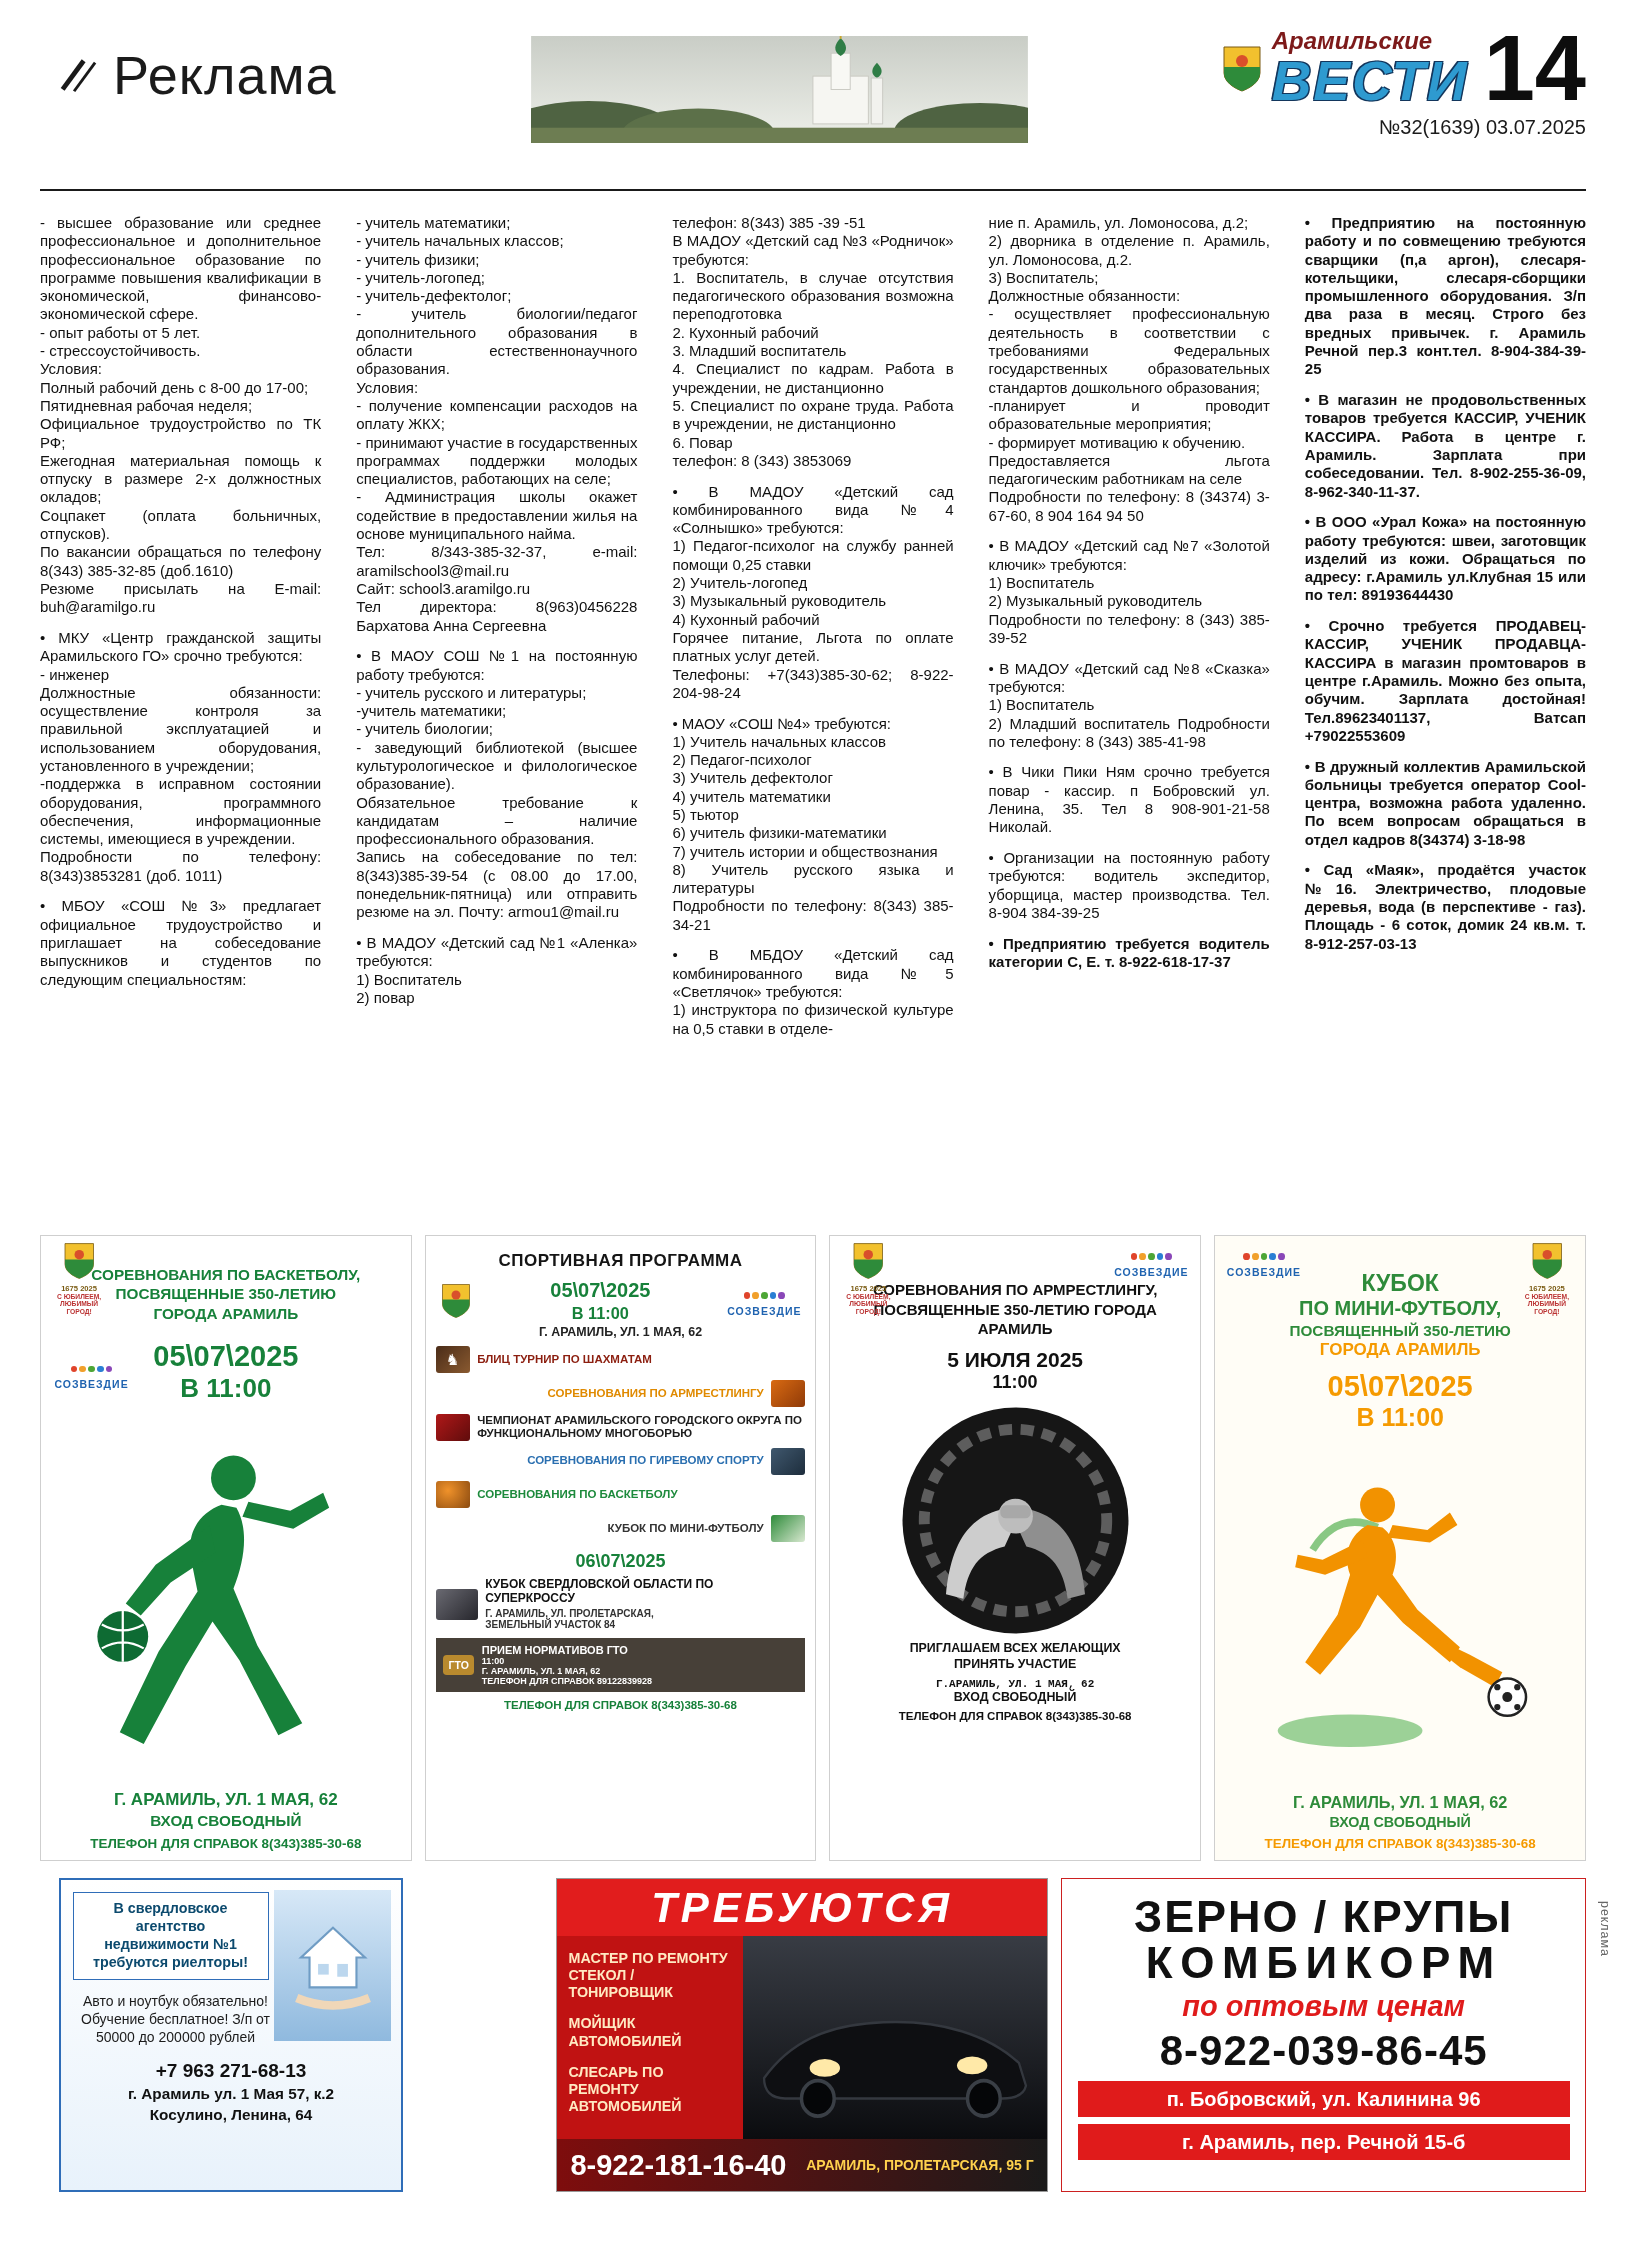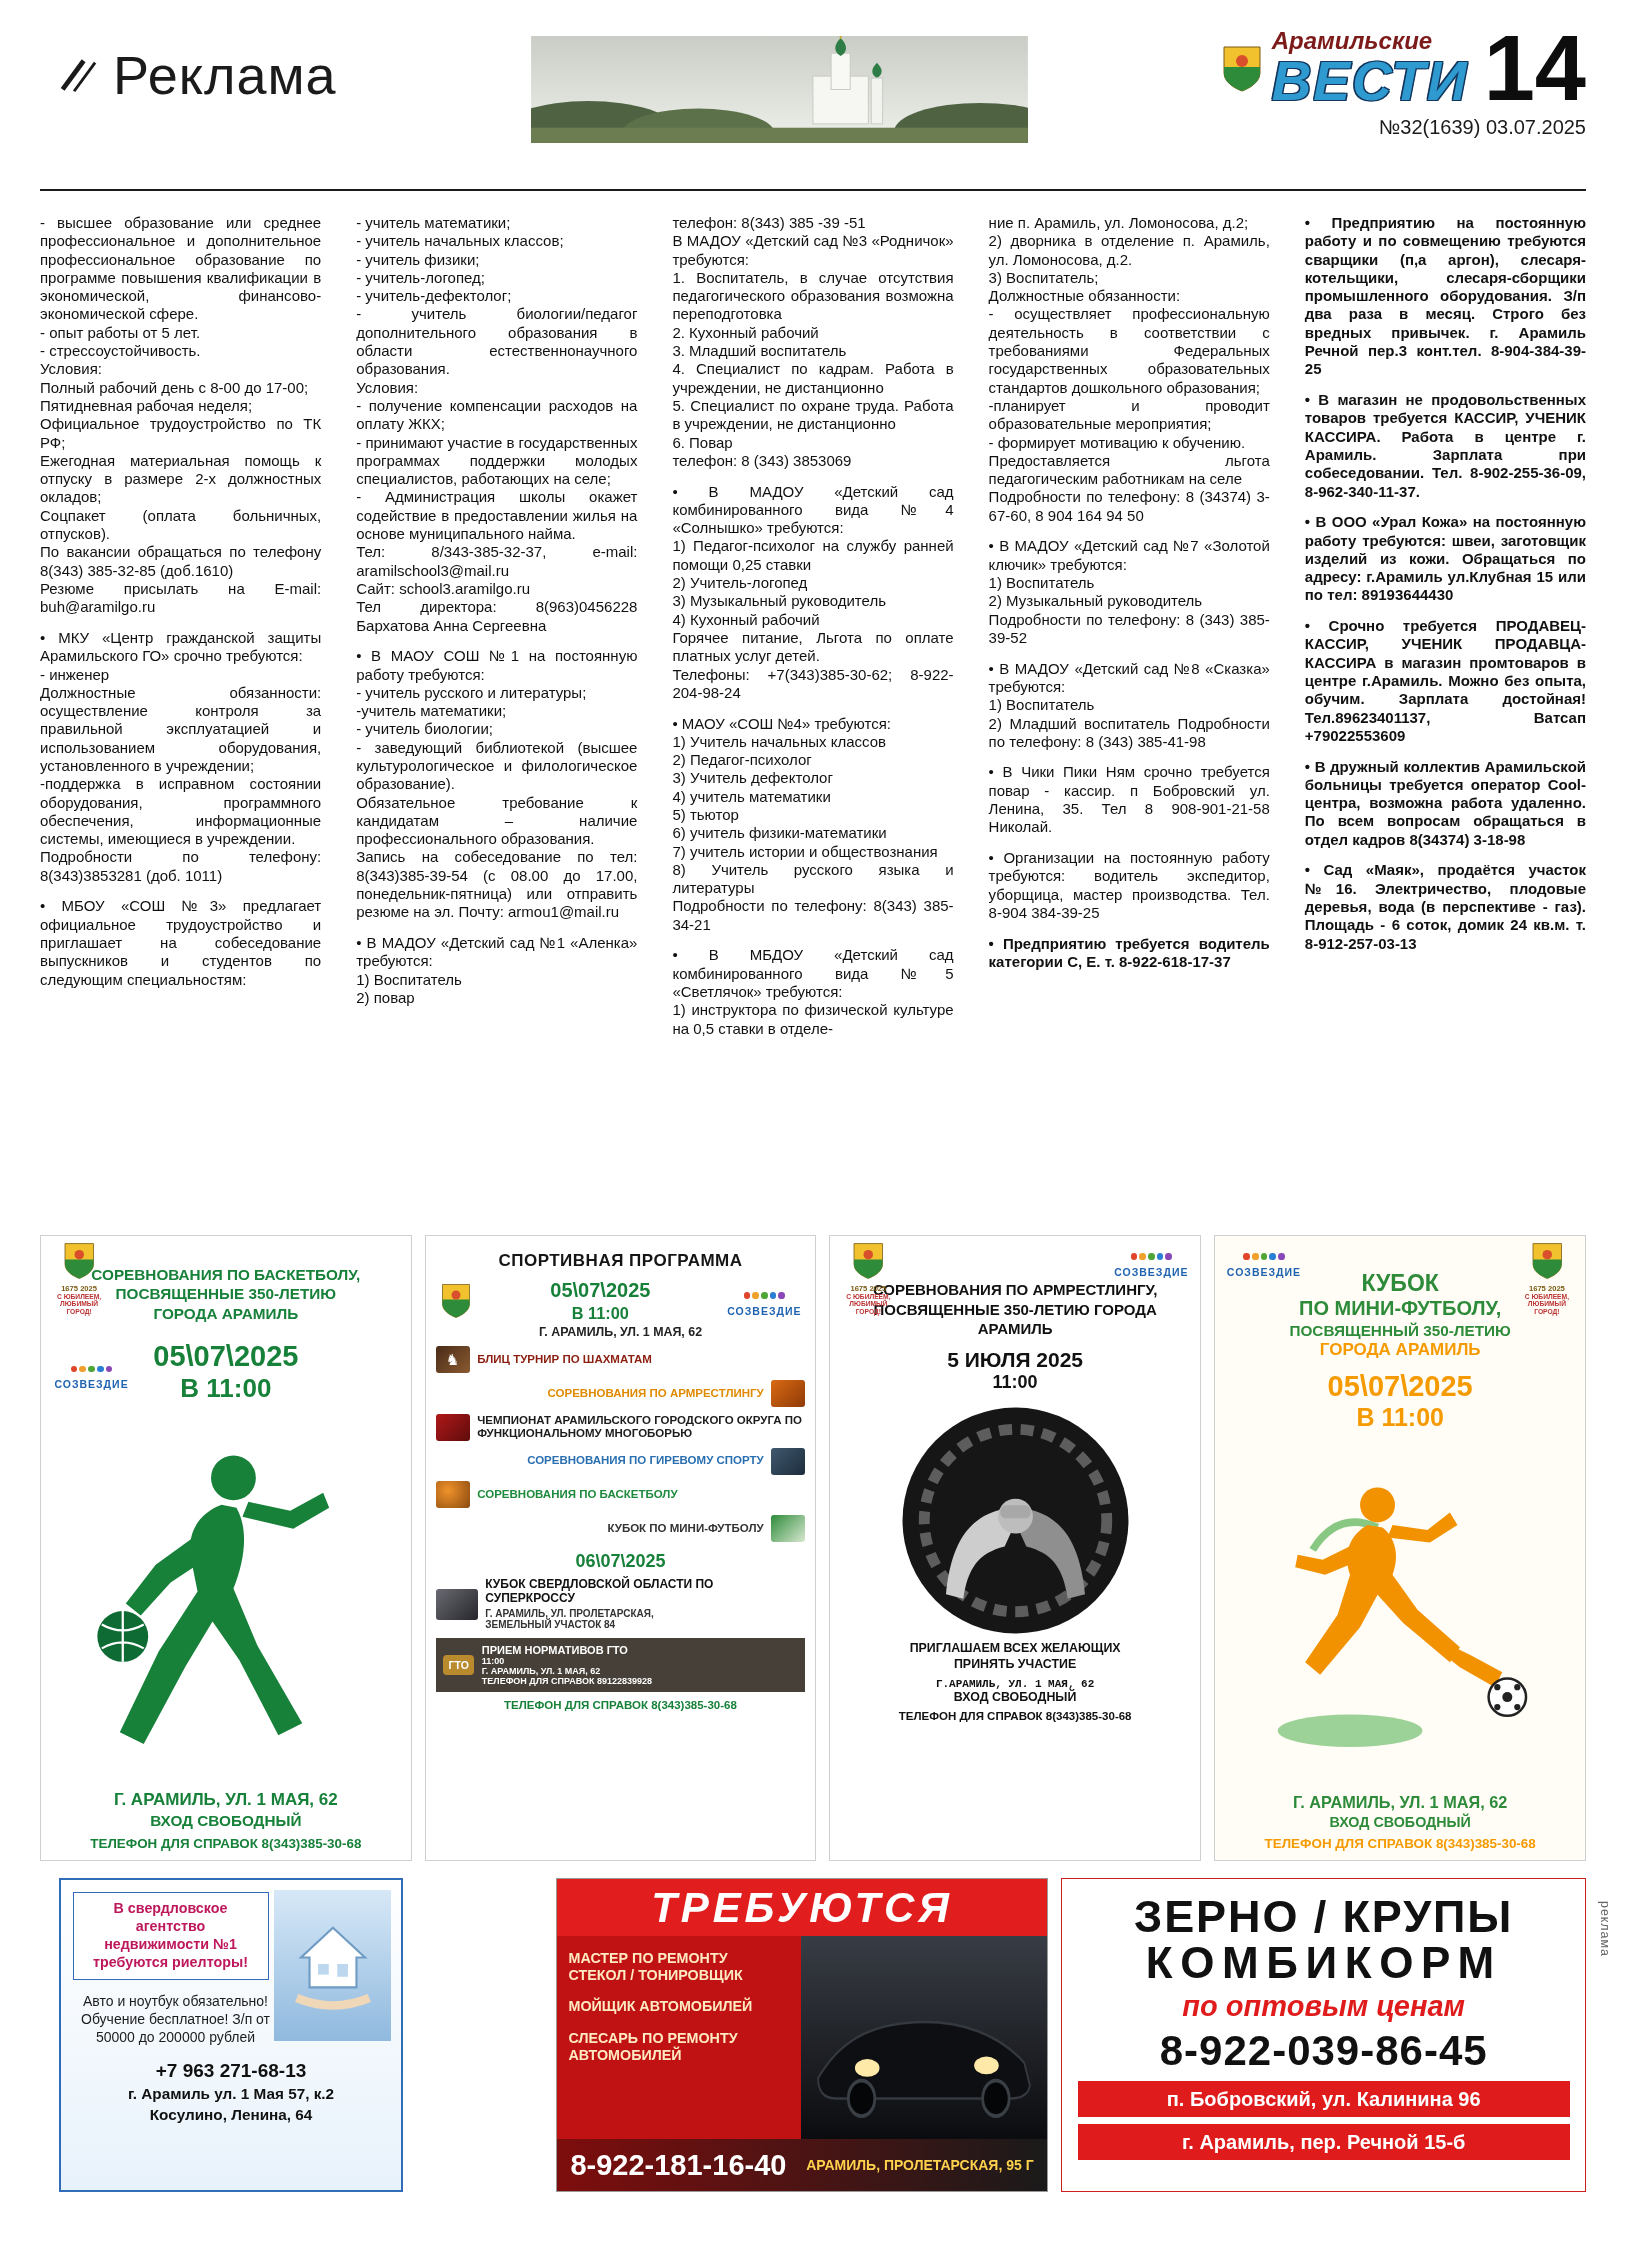--- a/index.html
+++ b/index.html
@@ -108,30 +108,30 @@
   .pf-time { font-size: 25px; font-weight: 900; color: #f59a00; }
   .pf-player { position: absolute; left: 50%; transform: translateX(-50%); top: 239px; }
   .pf-bottom { position: absolute; left: 0; right: 0; bottom: 9.6px; }
   .pf-addr { font-size: 16.3px; font-weight: 800; color: #2e8b3a; }
   .pf-entry { font-size: 14.3px; font-weight: 800; color: #2e8b3a; margin-top: 1.9px; }
   .pf-phone { font-size: 13.4px; font-weight: 800; color: #f59a00; margin-top: 5.7px; }
 
   
   .ads { position: relative; margin: 17px 40px 0; display: flex; height: 314px; }
   .ad-realty { width: 344px; margin-left: 19px; border: 2.9px solid #2f6db8; background: linear-gradient(180deg,#ffffff,#e8f2fb); position: relative; padding: 11.5px; text-align: center; }
-  .re-head { width: 196px; border: 1.9px solid #2f6db8; background: #fff; padding: 7.6px 5.7px; font-size: 14.3px; font-weight: 800; color: #be185d; line-height: 1.25; text-align: center; }
+  .re-head { width: 196px; border: 1.9px solid #2f6db8; background: #fff; padding: 7.6px 5.7px; font-size: 14.3px; font-weight: 800; color: #0c4a6e; line-height: 1.25; text-align: center; }
   .re-photo { position: absolute; right: 9.6px; top: 9.6px; width: 117px; height: 151px; background: linear-gradient(180deg,#d7e8f7,#8fb9de); display: flex; align-items: center; justify-content: center; }
   .re-body { margin-top: 11.5px; width: 206px; font-size: 14px; color: #1c1c1c; line-height: 1.3; text-align: center; }
   .re-phone { margin-top: 13.4px; font-size: 19px; font-weight: 800; }
   .re-a1, .re-a2 { font-size: 15.3px; font-weight: 800; margin-top: 2.9px; }
 
   .ad-auto { width: 492px; margin-left: 153px; display: grid; grid-template-rows: 57px 1fr 52px; border: 1px solid #999; }
   .au-bar { background: #e11d1d; color: #fff; font-weight: 900; font-style: italic; font-size: 42px; letter-spacing: 3.8px; display: flex; align-items: center; justify-content: center; }
   .au-mid { display: flex; min-height: 0; }
-  .au-left { width: 244px; background: #c01212; padding: 13.4px 11.5px; }
+  .au-left { width: 186px; background: #c01212; padding: 13.4px 11.5px; }
   .auto-pos { color: #ffe9c2; font-weight: 800; font-size: 14.3px; line-height: 1.2; margin-bottom: 14.3px; white-space: pre-line; }
   .au-photo { flex: 1; }
   .au-bot { background: linear-gradient(90deg,#7e0d0d,#1a1a1a); display: flex; align-items: center; justify-content: space-between; padding: 0 13.4px; }
   .au-phone { color: #fff; font-weight: 900; font-size: 29px; }
   .au-addr { color: #ffd24d; font-weight: 800; font-size: 14px; }
 
   .ad-grain { flex: 1; margin-left: 13.4px; border: 1.9px solid #cc2020; background: #fff; text-align: center; padding: 13.4px 15.3px 11.5px; position: relative; }
   .gr-l1 { font-size: 45px; font-weight: 900; letter-spacing: 1.9px; line-height: 1.05; }
   .gr-l2 { font-size: 44px; font-weight: 900; letter-spacing: 7.6px; line-height: 1.05; }
   .gr-l3 { margin-top: 3.8px; font-size: 29px; font-weight: 800; font-style: italic; color: #e01b1b; }

